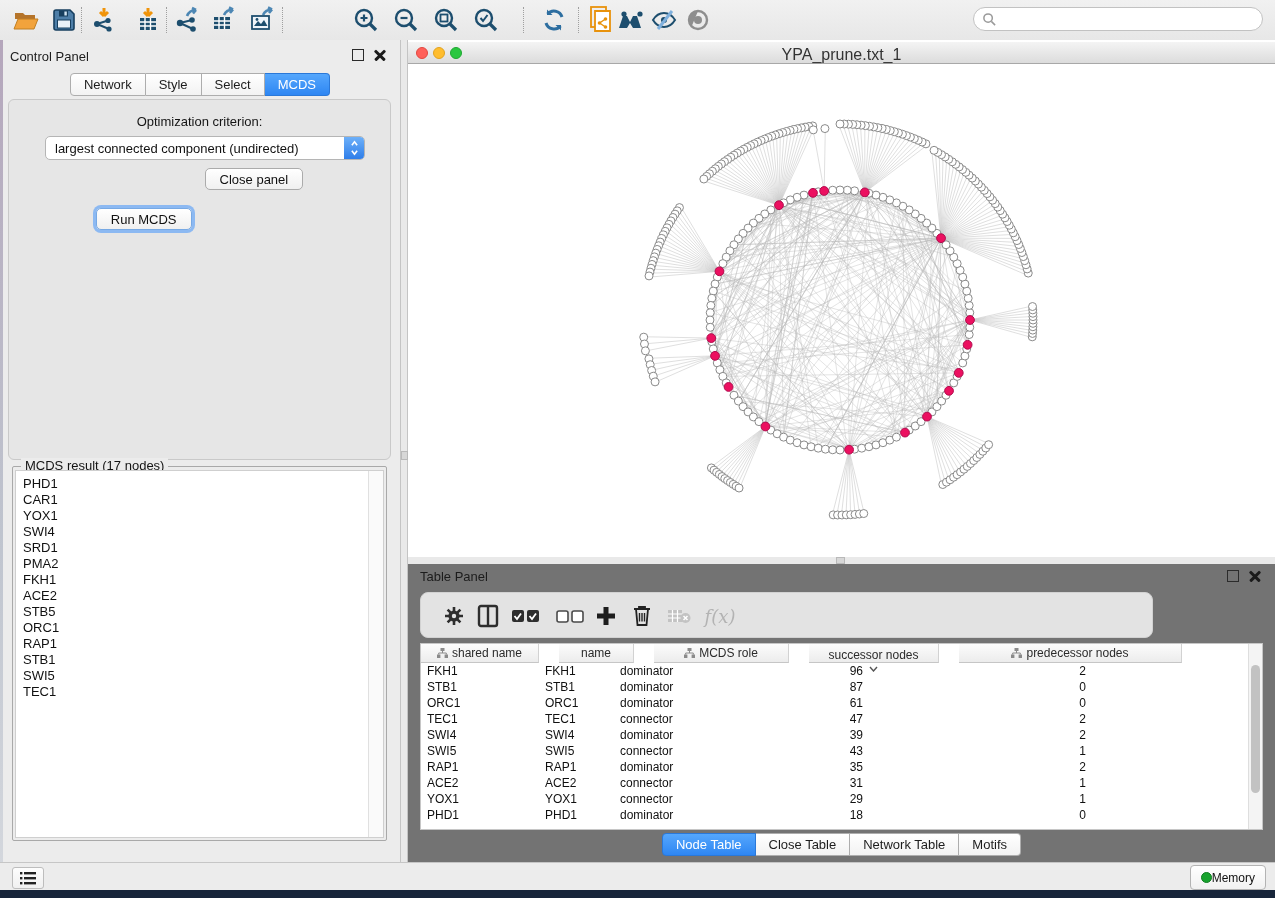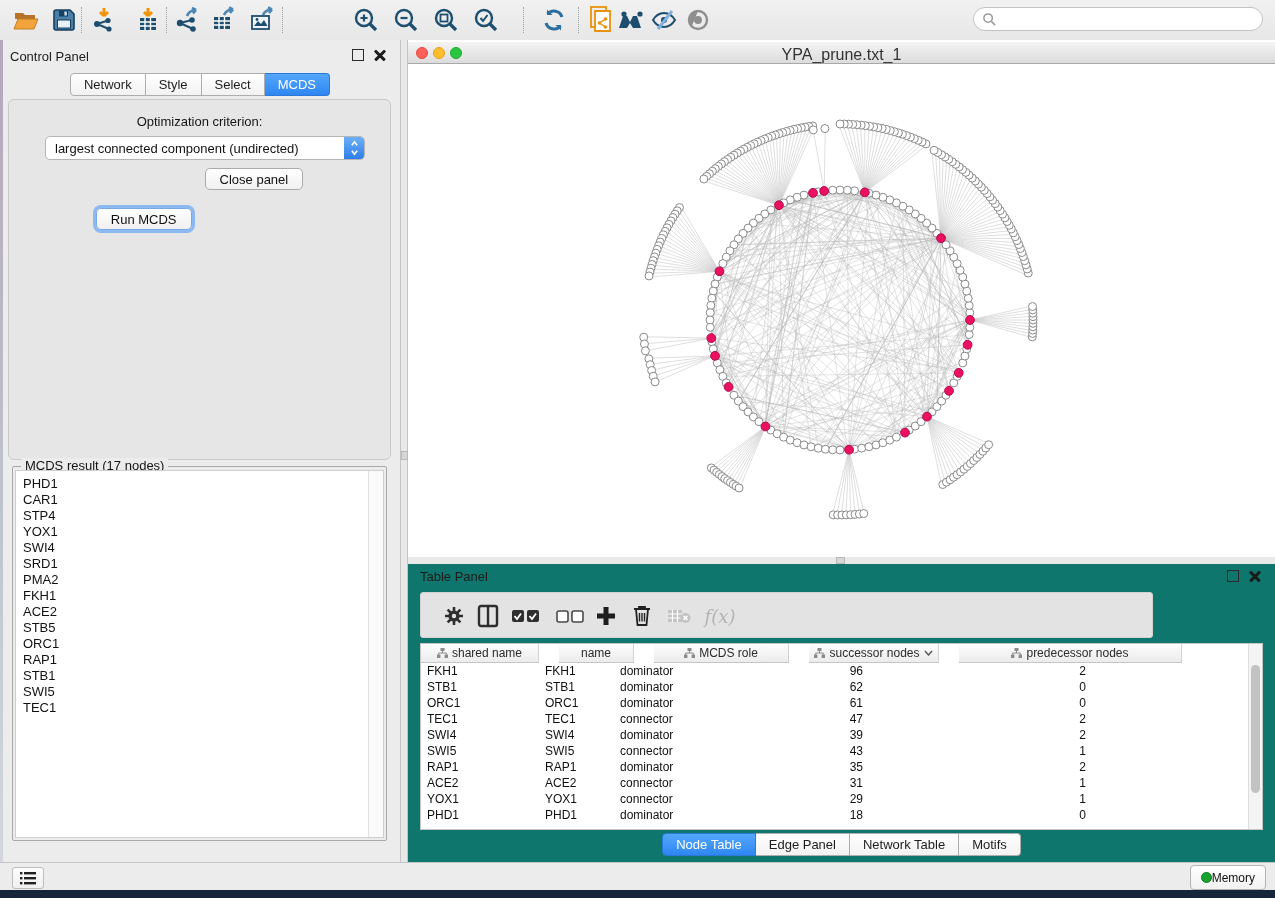--- a/index.html
+++ b/index.html
@@ -47,23 +47,23 @@
   .grip{position:absolute;width:7px;height:9px;background:#d7d7d7;border:1px solid #b9b9b9;box-sizing:border-box;}
   #splitter-h{left:408px;top:557px;width:867px;height:7px;background:#e9e9e9;}
   #splitter-h .grip{width:9px;height:7px;left:428px;top:0;}
   
   #network-panel{left:408px;top:40px;width:867px;height:517px;background:#fff;}
   #net-titlebar{position:absolute;left:0;top:2px;width:100%;height:22px;background:linear-gradient(#f4f4f4,#dcdcdc);border-bottom:1px solid #a8a8a8;box-sizing:border-box;}
   .tl{position:absolute;top:5px;width:12px;height:12px;border-radius:50%;}
   #net-title{position:absolute;top:4px;width:100%;text-align:center;font-size:16px;color:#333;}
   #net-canvas{position:absolute;left:0;top:24px;width:867px;height:493px;background:#fff;}
   
-  #table-panel{left:408px;top:564px;width:867px;height:298px;background:#0f766e;}
+  #table-panel{left:408px;top:564px;width:867px;height:298px;background:#737373;}
   #tp-header{position:absolute;left:12px;top:5px;}
-  #tp-toolbar{position:absolute;left:12px;top:28px;width:733px;height:46px;background:#e3e3e3;border:1px solid #d2d2d2;border-radius:3px;box-sizing:border-box;}
+  #tp-toolbar{position:absolute;left:12px;top:28px;width:733px;height:46px;background:#e3e3e3;border:1px solid #d2d2d2;border-radius:8px;box-sizing:border-box;}
   .tpt-btn{position:absolute;top:8px;width:30px;height:30px;display:flex;align-items:center;justify-content:center;}
   #node-table{position:absolute;left:12px;top:79px;width:843px;height:187px;background:#fff;border:1px solid #c6c6c6;box-sizing:border-box;overflow:hidden;}
   #nt-header{position:absolute;left:0;top:0;height:19px;display:flex;gap:20px;}
   .th{height:19px;box-sizing:border-box;background:linear-gradient(#fcfcfc,#ececec);border-right:1px solid #d2d2d2;border-bottom:1px solid #c6c6c6;display:flex;align-items:center;justify-content:center;gap:4px;font-size:12px;color:#2b2b2b;}
   .tr{position:absolute;left:0;height:16px;display:flex;}
   .td{height:16px;line-height:16px;font-size:12px;color:#101010;box-sizing:border-box;white-space:nowrap;overflow:hidden;}
   .td.left{text-align:left;padding-left:6px;}
   .td.right{text-align:right;padding-right:16px;}
   #nt-scroll{position:absolute;right:0;top:0;width:13px;height:100%;background:#f4f4f4;border-left:1px solid #dedede;}
   #nt-thumb{position:absolute;left:1.5px;top:21px;width:9px;height:128px;background:#c2c2c2;border-radius:5px;}
@@ -247,21 +247,20 @@
         <div class="mac-btn focused">Run MCDS</div>
         <div class="mac-btn">Close panel</div>
       </div>
     </div>
     <div id="result-box">
       <div id="result-legend">MCDS result (17 nodes)</div>
       <div id="result-list">
         <div id="result-items">
             <div class="res-item">PHD1</div>
             <div class="res-item">CAR1</div>
-            <div class="res-item">STP4</div>
             <div class="res-item">YOX1</div>
             <div class="res-item">SWI4</div>
             <div class="res-item">SRD1</div>
             <div class="res-item">PMA2</div>
             <div class="res-item">FKH1</div>
             <div class="res-item">ACE2</div>
             <div class="res-item">STB5</div>
             <div class="res-item">ORC1</div>
             <div class="res-item">RAP1</div>
             <div class="res-item">STB1</div>
@@ -1151,21 +1150,21 @@
             <svg width="11" height="10" viewBox="0 0 11 10" style="flex:none">
               <g fill="#8a8a8a">
                 <rect x="3.5" y="0" width="4" height="3"></rect>
                 <rect x="0" y="6.5" width="3.4" height="3.5"></rect>
                 <rect x="7.6" y="6.5" width="3.4" height="3.5"></rect>
               </g>
               <path d="M5.5 3v2M1.7 6.5V5h7.6v1.5" stroke="#8a8a8a" fill="none"></path>
             </svg>
             <span>MCDS role</span>
           </div>
-          <div class="th" style="width: 130px;">
+          <div class="th" style="width: 130px; flex-direction: column;">
             <svg width="11" height="10" viewBox="0 0 11 10" style="flex:none">
               <g fill="#8a8a8a">
                 <rect x="3.5" y="0" width="4" height="3"></rect>
                 <rect x="0" y="6.5" width="3.4" height="3.5"></rect>
                 <rect x="7.6" y="6.5" width="3.4" height="3.5"></rect>
               </g>
               <path d="M5.5 3v2M1.7 6.5V5h7.6v1.5" stroke="#8a8a8a" fill="none"></path>
             </svg>
             <span>successor nodes</span>
             <svg width="9" height="6" viewBox="0 0 9 6" style="flex:none">
@@ -1189,21 +1188,21 @@
             <div class="td left" style="width: 118px;">FKH1</div>
             <div class="td left" style="width: 75px;">FKH1</div>
             <div class="td left" style="width: 135px;">dominator</div>
             <div class="td right" style="width: 130px;">96</div>
             <div class="td right" style="width: 223px;">2</div>
           </div>
           <div class="tr" style="top: 35px;">
             <div class="td left" style="width: 118px;">STB1</div>
             <div class="td left" style="width: 75px;">STB1</div>
             <div class="td left" style="width: 135px;">dominator</div>
-            <div class="td right" style="width: 130px;">62</div>
+            <div class="td right" style="width: 130px;">87</div>
             <div class="td right" style="width: 223px;">0</div>
           </div>
           <div class="tr" style="top: 51px;">
             <div class="td left" style="width: 118px;">ORC1</div>
             <div class="td left" style="width: 75px;">ORC1</div>
             <div class="td left" style="width: 135px;">dominator</div>
             <div class="td right" style="width: 130px;">61</div>
             <div class="td right" style="width: 223px;">0</div>
           </div>
           <div class="tr" style="top: 67px;">
@@ -1255,21 +1254,21 @@
             <div class="td right" style="width: 130px;">18</div>
             <div class="td right" style="width: 223px;">0</div>
           </div>
         </div>
       <div id="nt-scroll">
           <div id="nt-thumb"></div>
         </div>
     </div>
     <div id="tp-tabs">
         <div class="seg-tab active">Node Table</div>
-        <div class="seg-tab">Edge Panel</div>
+        <div class="seg-tab">Close Table</div>
         <div class="seg-tab">Network Table</div>
         <div class="seg-tab">Motifs</div>
       </div>
   </div>
 
   <div id="status-bar" class="abs">
     <div id="list-btn">
       <svg width="16" height="13" viewBox="0 0 16 13">
           <g fill="#222">
             <rect x="0" y="0" width="2.4" height="2.4"></rect>

